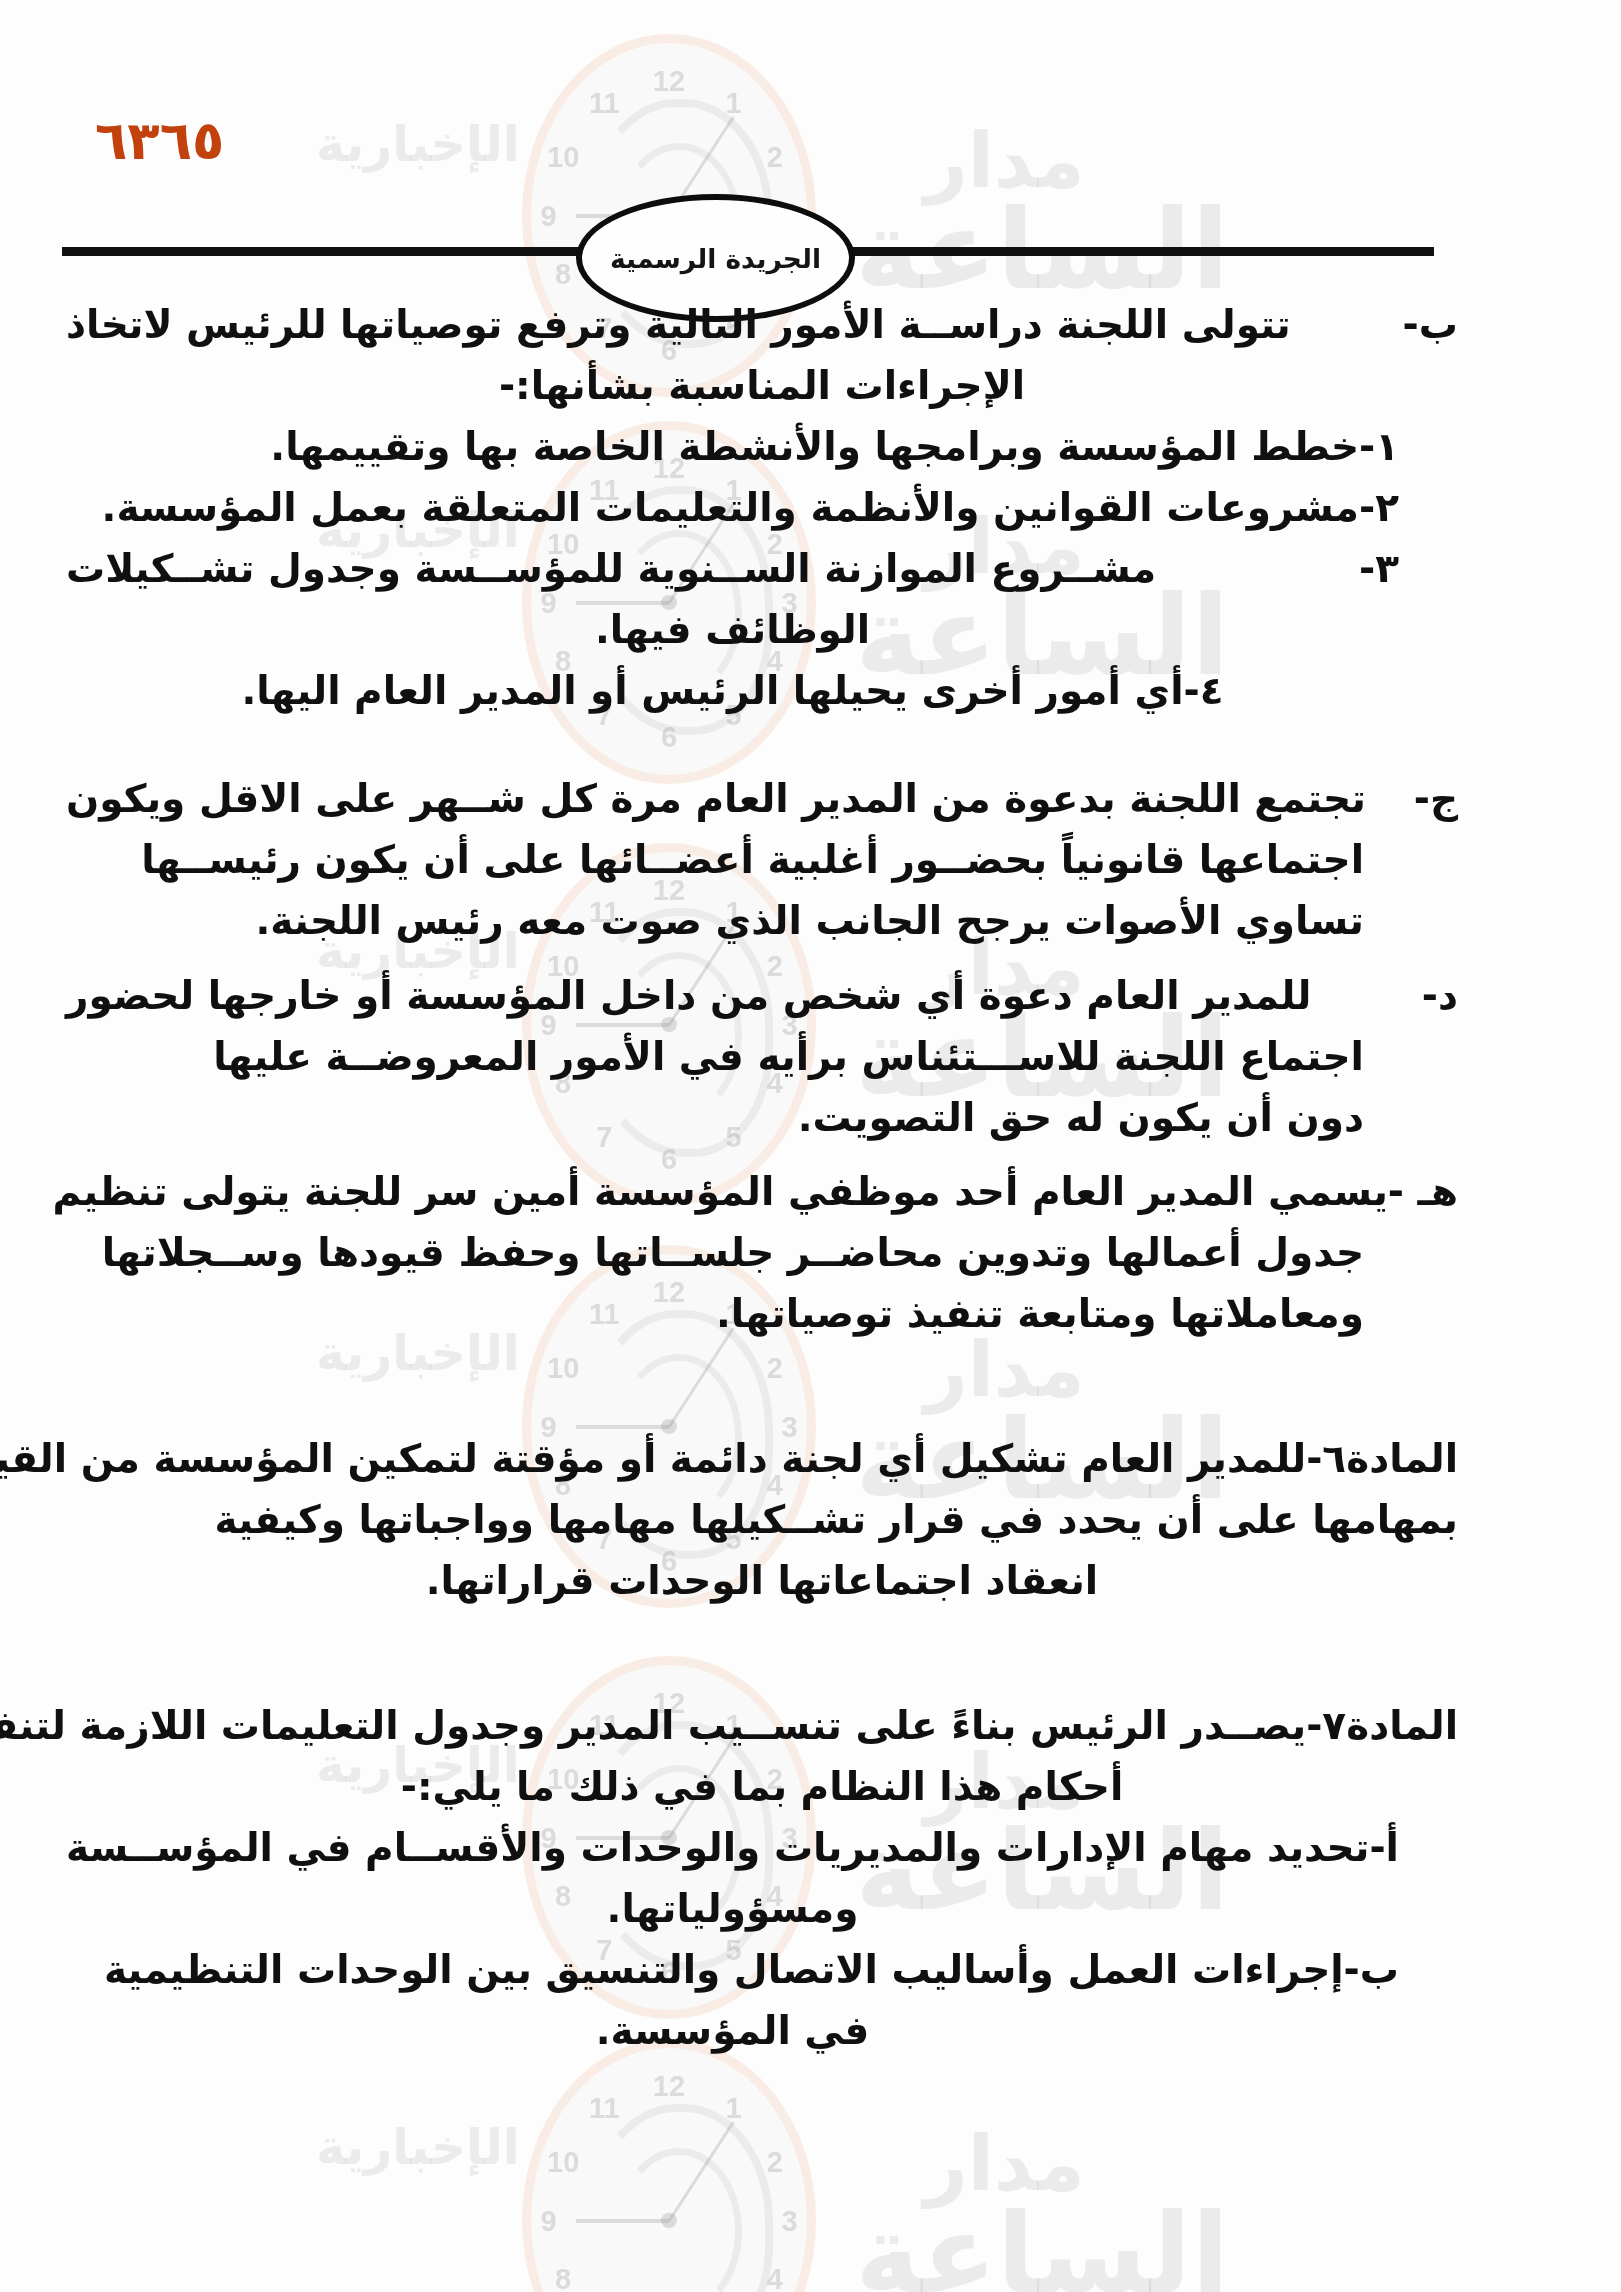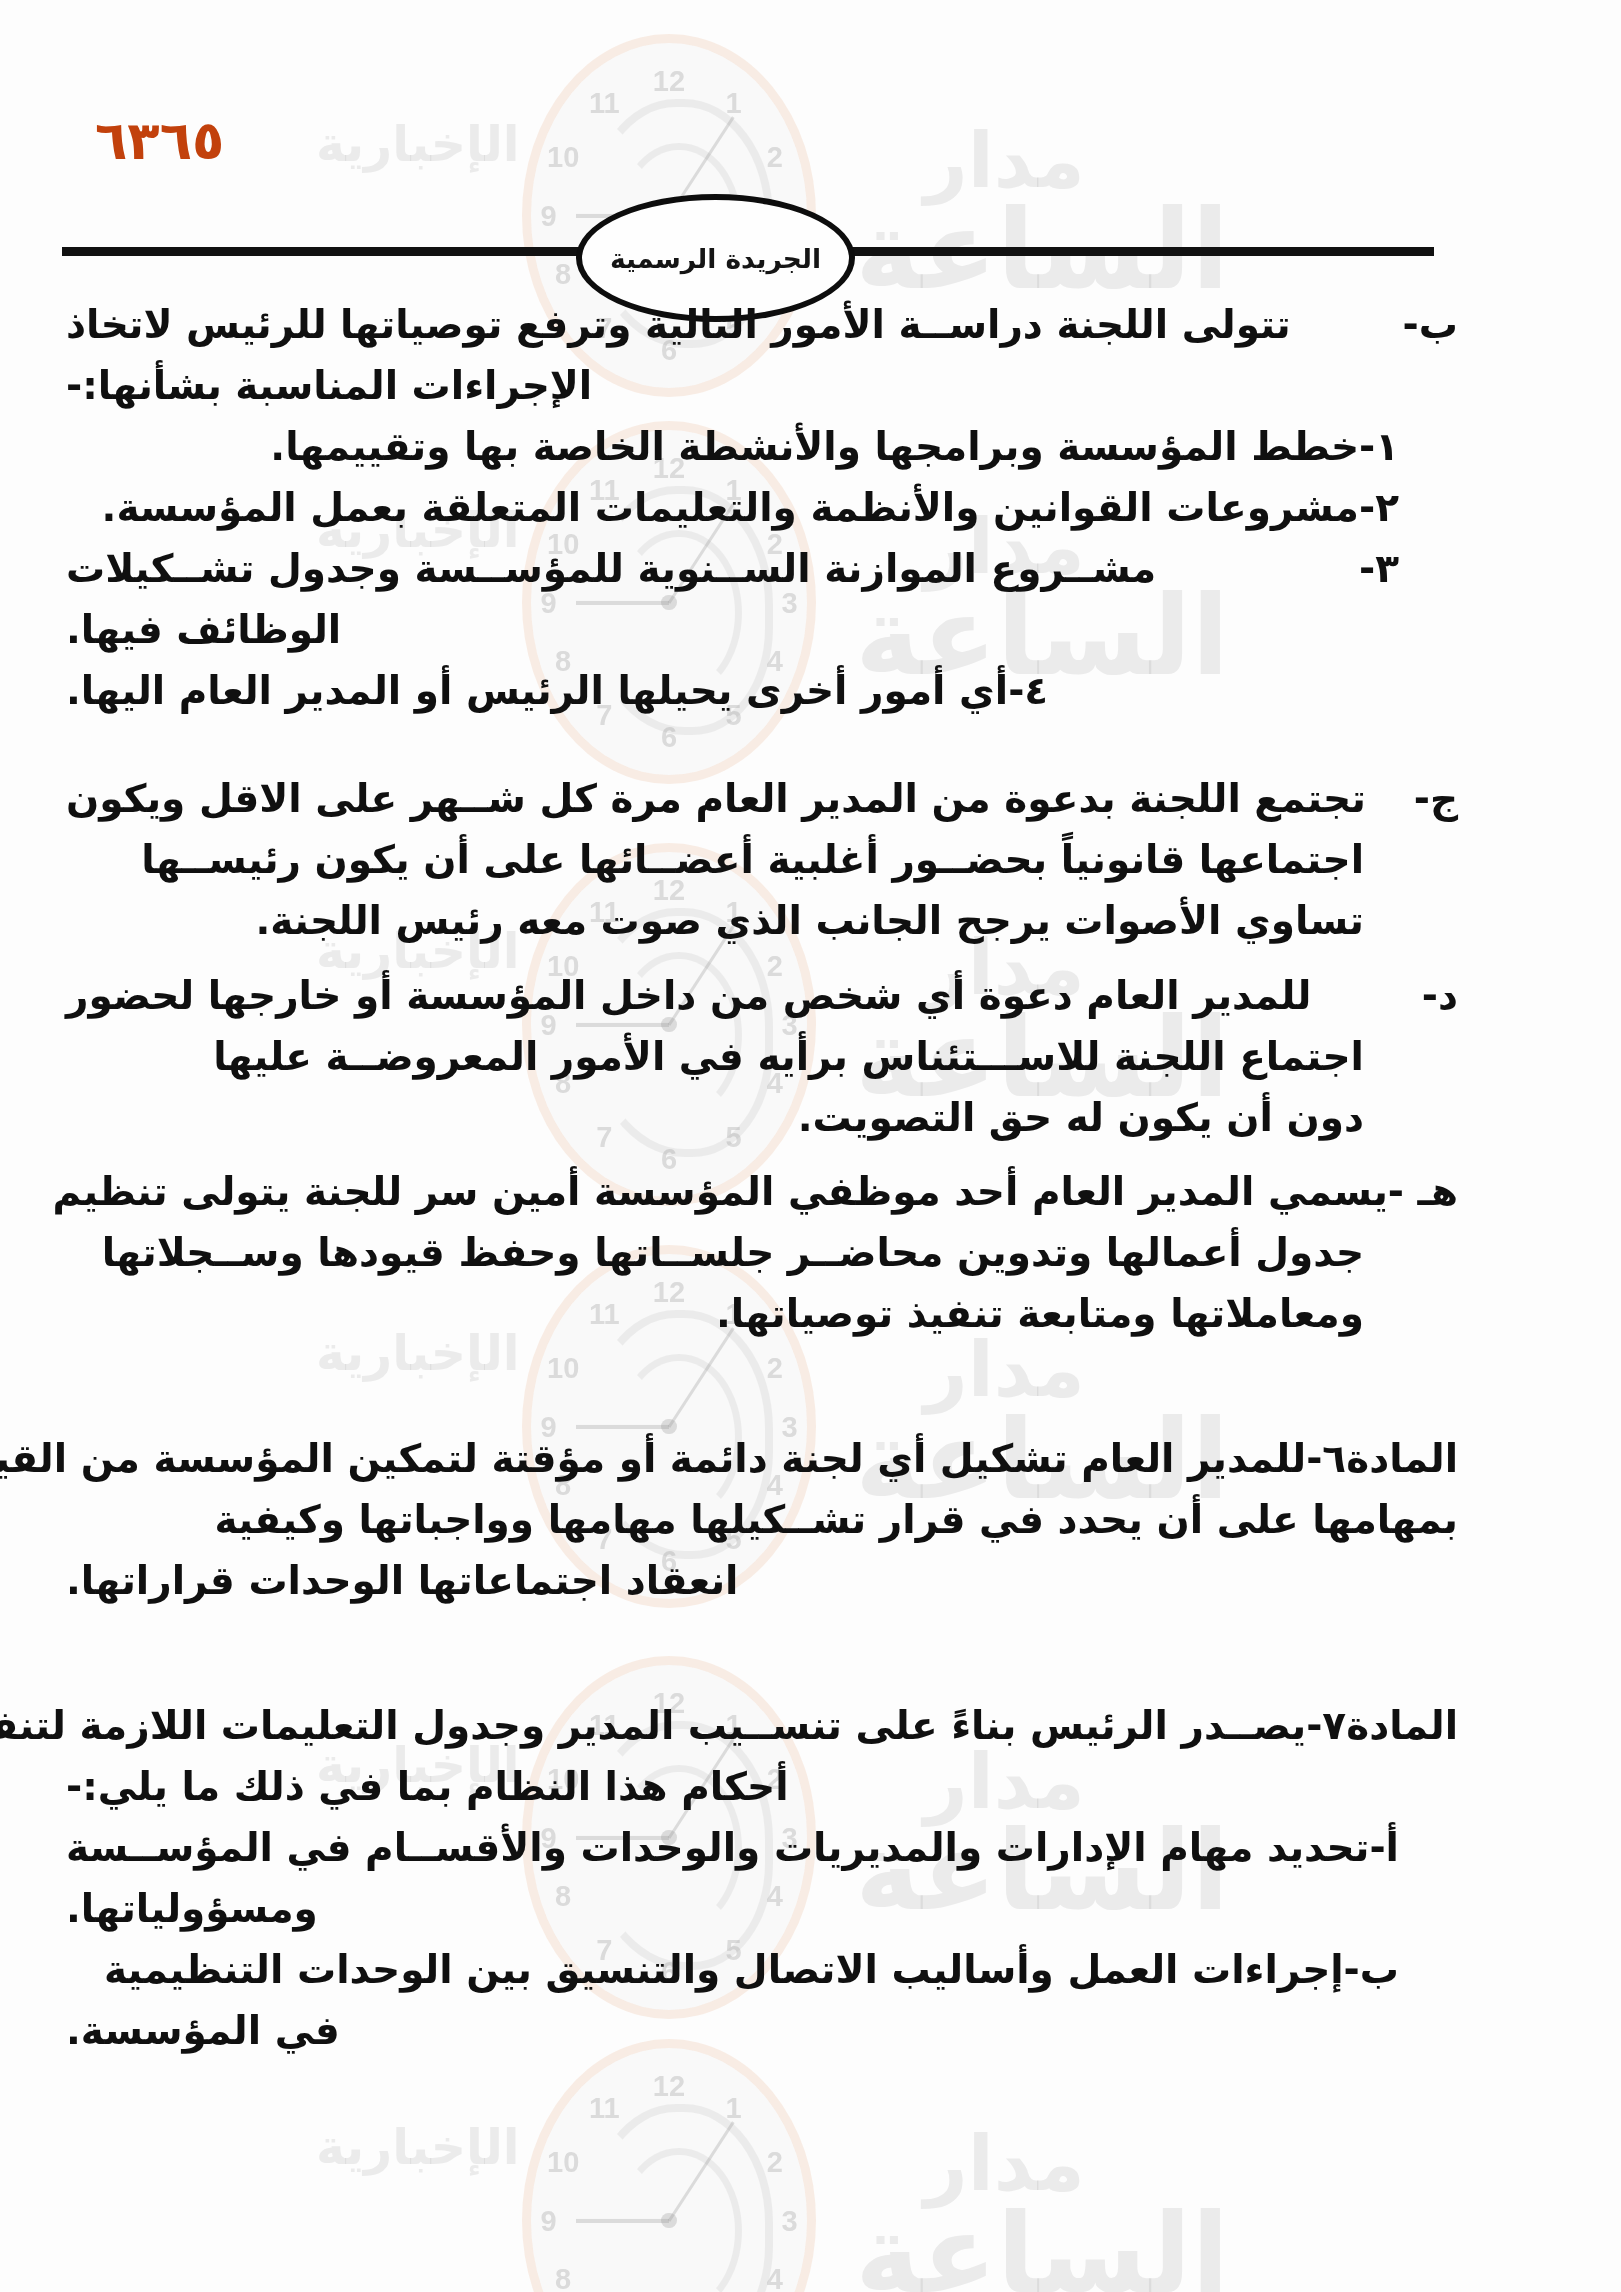--- a/index.html
+++ b/index.html
@@ -163,21 +163,21 @@
     white-space: nowrap;
     font-family: "DejaVu Sans", "Liberation Sans", sans-serif;
   }
   
   .j {
     display: flex;
     justify-content: space-between;
     width: 100%;
   }
   .j > span { display: inline-block; }
-  .center { text-align: left; }
+  .center { text-align: center; }
   .right  { text-align: right; }
 
   .ind-1 { padding-right: 0px; }
   .ind-2 { padding-right: 59px; }
   .ind-3 { padding-right: 94px; }
 
   .gap-sm { height: 13.7px; }
   .gap-md { height: 47px; }
   .gap-lg { height: 84px; }
 </style>

